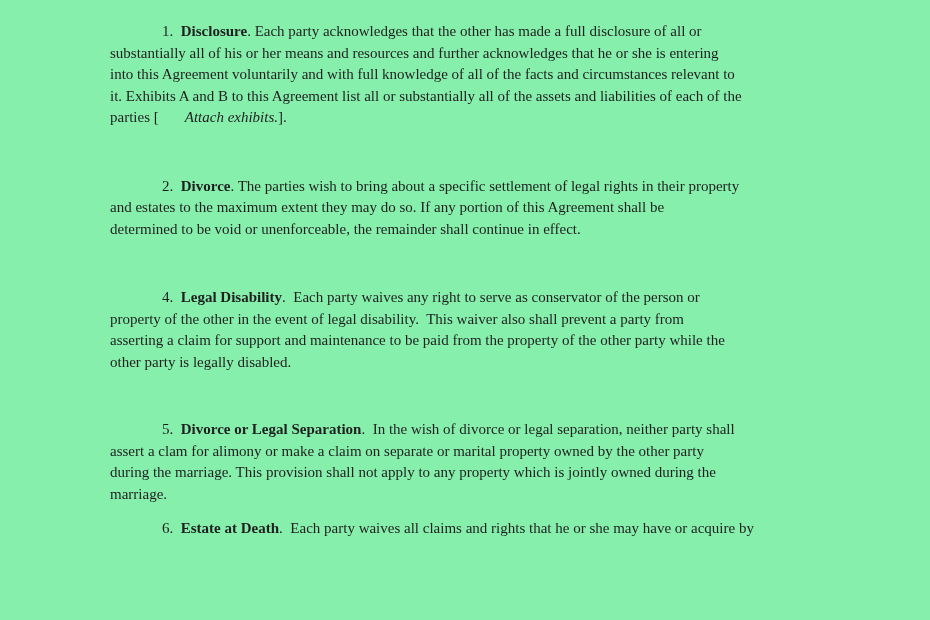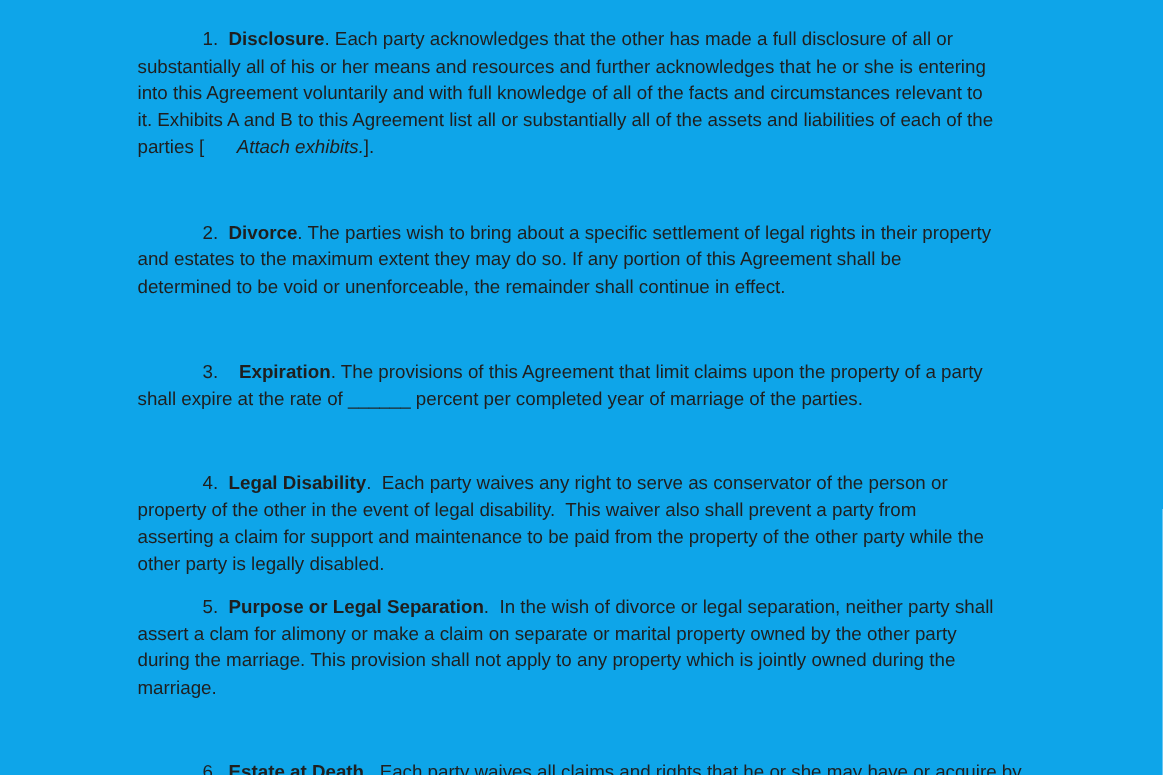--- a/index.html
+++ b/index.html
@@ -8,22 +8,22 @@
     width: 930px;
     height: 620px;
     overflow: hidden;
     background: #ffffff;
   }
   .doc-page {
     box-sizing: border-box;
     width: 930px;
     height: 620px;
     padding: 21px 78px 0 110px;
-    background: #0ea5e9;
-    font-family: Liberation Sans, sans-serif;
+    background: #86efac;
+    font-family: Liberation Serif, serif;
     font-size: 15px;
     line-height: 21.5px;
     color: #1f1f1f;
     -webkit-font-smoothing: antialiased;
   }
   p.clause {
     margin: 0 0 47px 0;
     text-indent: 52px;
     white-space: pre-wrap;
   }
@@ -40,24 +40,22 @@
 
 <div class="doc-page">
     <p class="clause"><span class="seg-normal">1.  </span><span class="seg-bold">Disclosure</span><span class="seg-normal">. Each party acknowledges that the other has made a full disclosure of all or
 substantially all of his or her means and resources and further acknowledges that he or she is entering
 into this Agreement voluntarily and with full knowledge of all of the facts and circumstances relevant to
 it. Exhibits A and B to this Agreement list all or substantially all of the assets and liabilities of each of the
 parties [</span><span class="seg-italic">Attach exhibits.</span><span class="seg-normal">].</span></p>
     <p class="clause"><span class="seg-normal">2.  </span><span class="seg-bold">Divorce</span><span class="seg-normal">. The parties wish to bring about a specific settlement of legal rights in their property
 and estates to the maximum extent they may do so. If any portion of this Agreement shall be
 determined to be void or unenforceable, the remainder shall continue in effect.</span></p>
-    <p class="clause"><span class="seg-normal">3.    </span><span class="seg-bold">Expiration</span><span class="seg-normal">. The provisions of this Agreement that limit claims upon the property of a party
-shall expire at the rate of ______ percent per completed year of marriage of the parties.</span></p>
     <p class="clause"><span class="seg-normal">4.  </span><span class="seg-bold">Legal Disability</span><span class="seg-normal">.  Each party waives any right to serve as conservator of the person or
 property of the other in the event of legal disability.  This waiver also shall prevent a party from
 asserting a claim for support and maintenance to be paid from the property of the other party while the
 other party is legally disabled.</span></p>
-    <p class="clause"><span class="seg-normal">5.  </span><span class="seg-bold">Purpose or Legal Separation</span><span class="seg-normal">.  In the wish of divorce or legal separation, neither party shall
+    <p class="clause"><span class="seg-normal">5.  </span><span class="seg-bold">Divorce or Legal Separation</span><span class="seg-normal">.  In the wish of divorce or legal separation, neither party shall
 assert a clam for alimony or make a claim on separate or marital property owned by the other party
 during the marriage. This provision shall not apply to any property which is jointly owned during the
 marriage.</span></p>
     <p class="clause"><span class="seg-normal">6.  </span><span class="seg-bold">Estate at Death</span><span class="seg-normal">.  Each party waives all claims and rights that he or she may have or acquire by</span></p>
   </div>
 
 </body></html>

